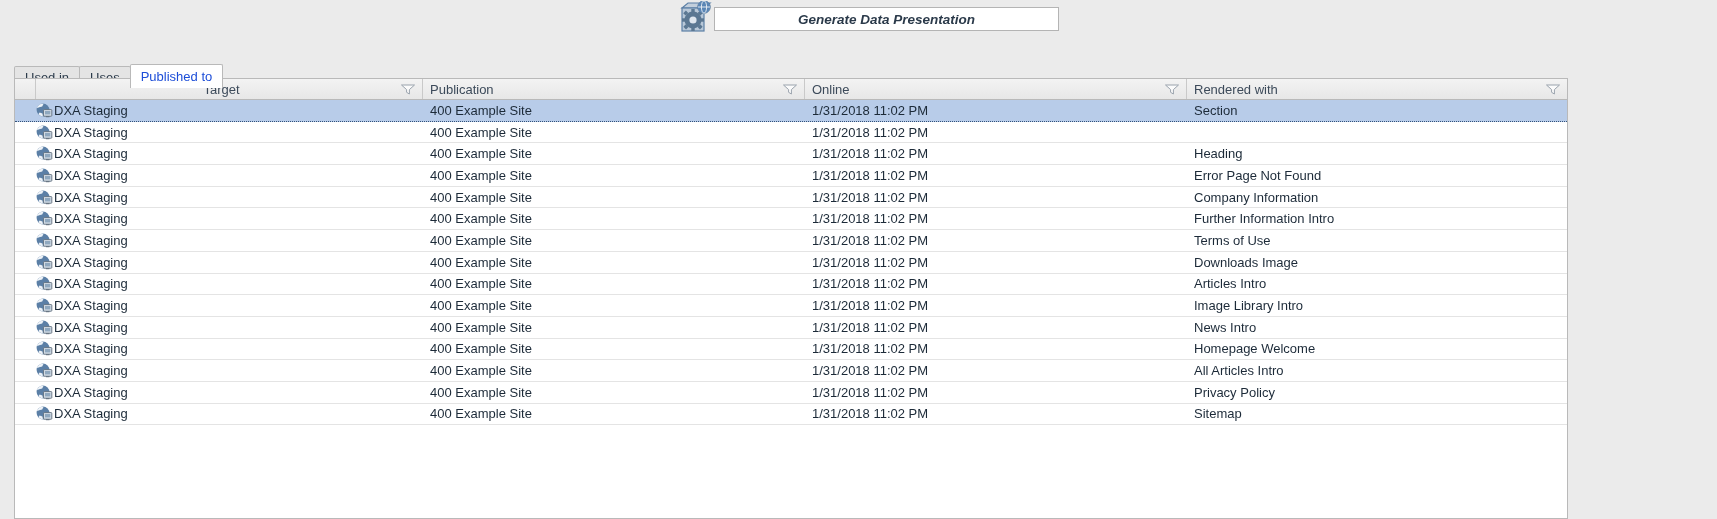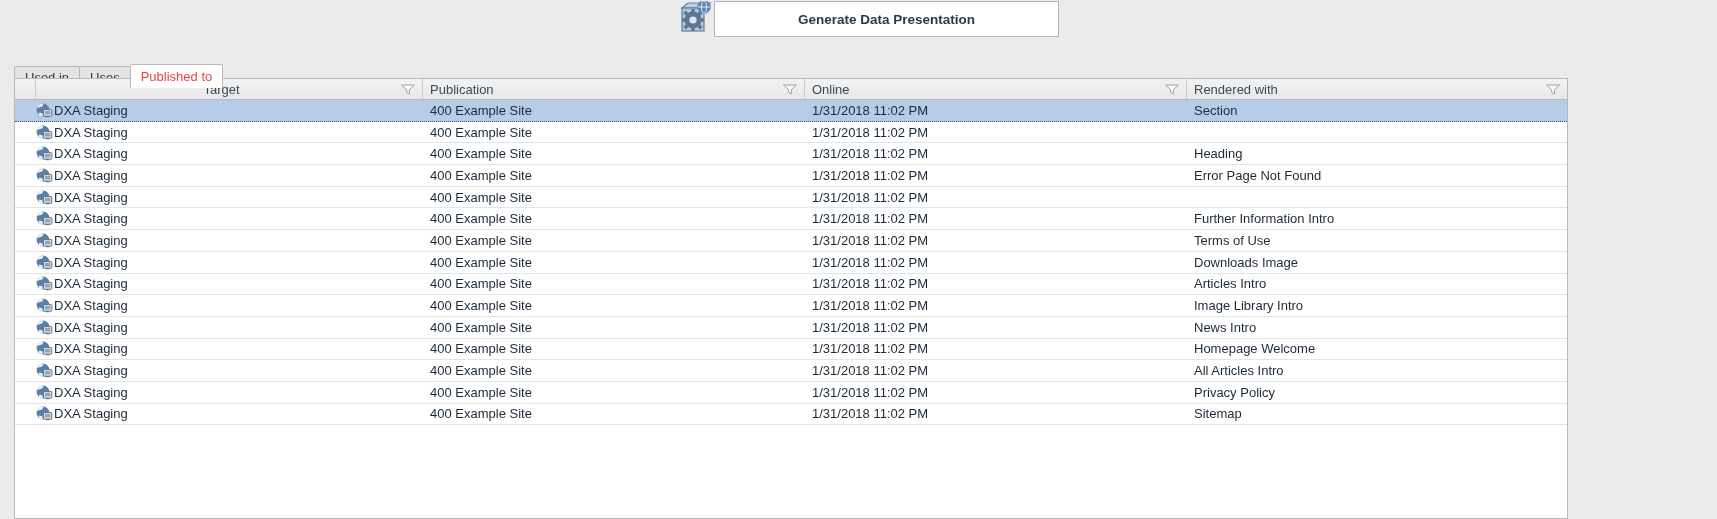--- a/index.html
+++ b/index.html
@@ -32,31 +32,32 @@
     align-items: center;
   }
   .gen-icon {
     position: relative;
     width: 38px;
     height: 36px;
     flex: 0 0 auto;
   }
   .gen-button {
     width: 345px;
-    height: 36px;
+    height: 24px;
     background: #ffffff;
     border: 1px solid #b4b4b4;
     display: flex;
     align-items: center;
     justify-content: center;
     font-size: 13.5px;
     font-weight: bold;
     color: #2b3a4a;
     margin-left: 0px;
     box-sizing: border-box;
+    font-style: italic;
   }
 
   
   .tabstrip {
     position: absolute;
     left: 0; top: 54px;
     width: 1717px;
     height: 24px;
     background: #ebebeb;
     margin-top: 10px;
@@ -78,21 +79,21 @@
     background: #e4e4e4;
     font-size: 13px;
     color: #2b3a4a;
     box-sizing: border-box;
     margin-right: -1px;
     border-radius: 2px 2px 0 0;
   }
   .tab.active {
     background: #ffffff;
     border-color: #b9b9b9;
-    color: #ef4444;
+    color: #1d4ed8;
     height: 24px;
     line-height: 24px;
     position: relative;
     z-index: 3;
   }
 
   
   .grid {
     position: absolute;
     left: 14px;
@@ -372,20 +373,23 @@
               <rect x="9.9" y="13.2" width="3.6" height="1" fill="#5c6b7a"></rect>
             </svg></span>
           <span class="cell-text">DXA Staging</span>
         </div>
         <div class="cell c-pub">
           <span class="cell-text">400 Example Site</span>
         </div>
         <div class="cell c-online">
           <span class="cell-text">1/31/2018 11:02 PM</span>
         </div>
+        <div class="cell c-rend">
+          <span class="cell-text">Company Information</span>
+        </div>
       </div>
       <div class="row">
         <div class="cell lead"></div>
         <div class="cell c-target">
           <span class="row-icon"><svg width="17" height="15" viewBox="0 0 17 15">
               <circle cx="7" cy="7" r="6.4" fill="#5b7fa6"></circle>
               <path d="M0.9,5.2 A6.4,6.4 0 0 1 7.6,0.7 L6.2,3.6 L3.2,4.2 Z" fill="#eef3f8"></path>
               <path d="M2.4,11.2 A6.4,6.4 0 0 0 7,13.4 L6.4,10.6 L3.6,9.6 Z" fill="#eef3f8"></path>
               <rect x="7.6" y="6.6" width="8.2" height="6.6" rx="0.6" fill="#dde5ed" stroke="#5c6b7a" stroke-width="0.9"></rect>
               <rect x="9" y="7.9" width="5.4" height="3.6" fill="#8fa8bf"></rect>

